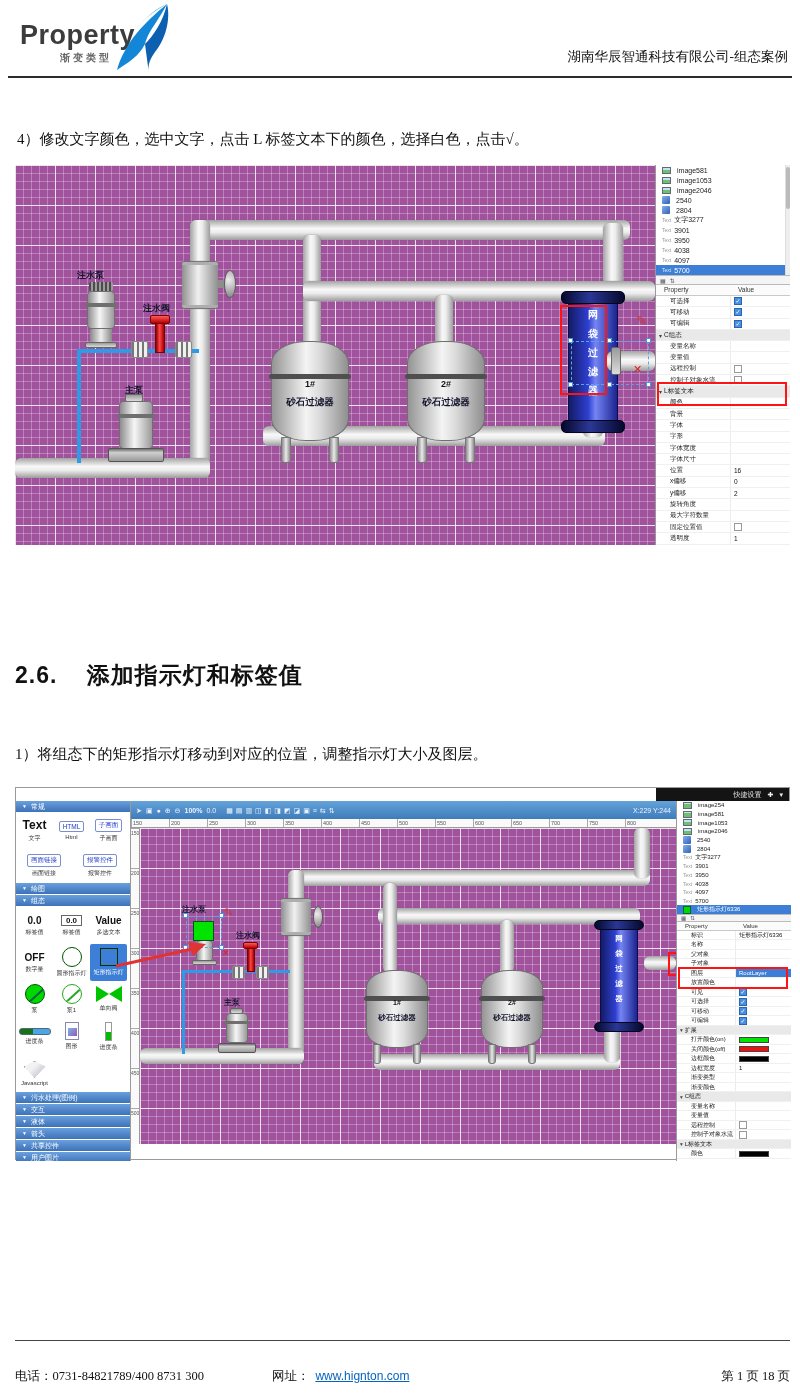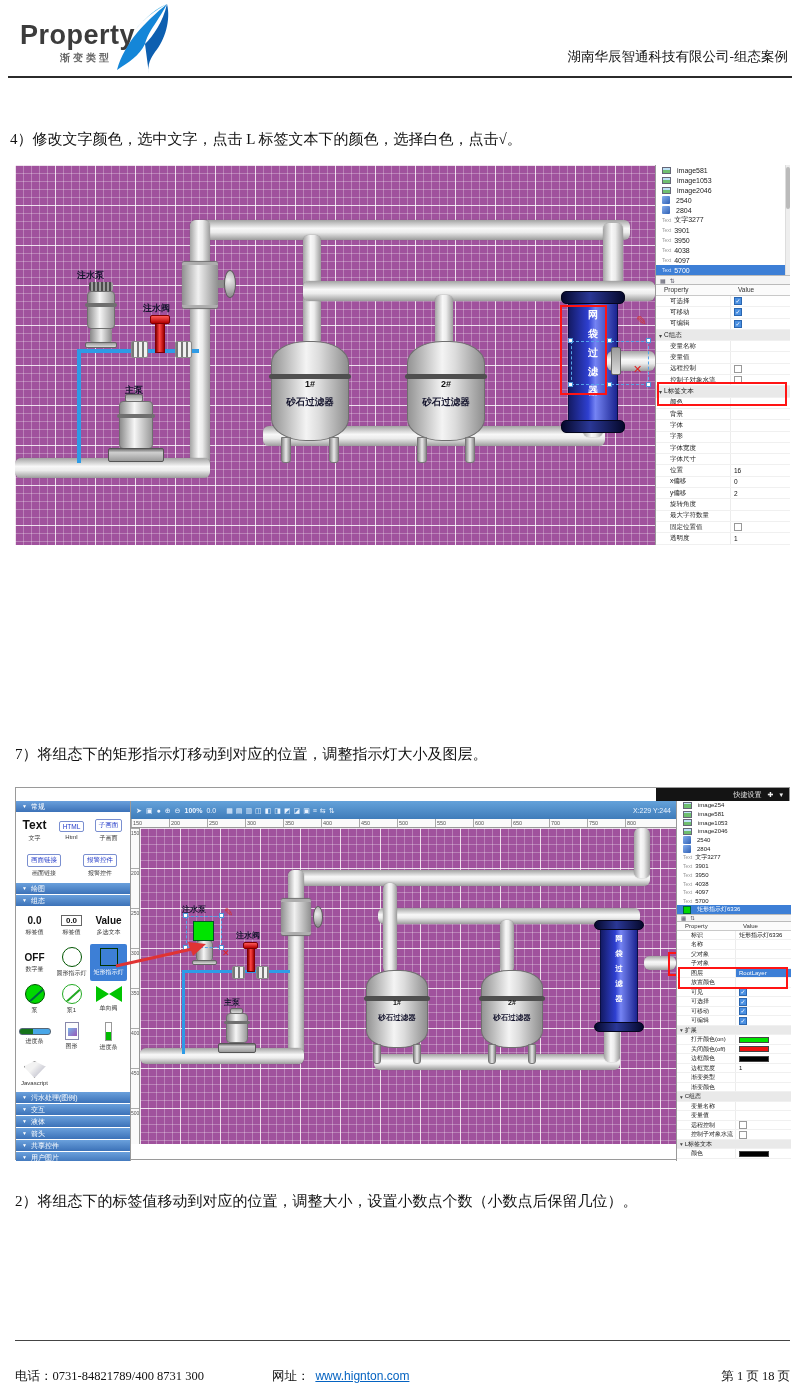--- a/index.html
+++ b/index.html
@@ -143,21 +143,21 @@
     <div class="logo-sub" style="margin-left:40px">渐变类型</div>
   </div>
   <svg class="abs" style="left:105px;top:0" width="75" height="76" viewBox="0 0 75 76">
     <path d="M12,70 C20,42 40,22 62,4 C50,26 44,30 40,44 C34,56 24,62 12,70 Z" fill="#1486d8"></path>
     <path d="M40,44 C48,36 58,22 62,4 C66,20 60,40 50,52 C46,58 42,64 44,74 Z" fill="#0d5fb0"></path>
     <path d="M30,30 C38,20 50,10 62,4 C52,8 42,16 30,30 Z" fill="#35a8e0"></path>
   </svg>
   <div class="abs doc-tag" style="right:12px;top:48px">湖南华辰智通科技有限公司-组态案例</div>
   <div class="abs hr-dark" style="left:8px;right:8px;top:76px;height:2px"></div>
 
-  <div class="abs para" style="left:10px;top:128px;width:778px">4）修改文字颜色，选中文字，点击 L 标签文本下的颜色，选择白色，点击√。</div>
+  <div class="abs para" style="left:17px;top:128px;width:778px">4）修改文字颜色，选中文字，点击 L 标签文本下的颜色，选择白色，点击√。</div>
 
   <div class="abs" style="left:15px;top:165px;width:775px;height:380px">
 
     <div class="scada" style="left:0;top:0;width:640px;height:380px">
 
       <div class="ph" style="left:175px;top:55px;width:440px;height:20px"></div>
       <div class="pv" style="left:588px;top:58px;width:20px;height:72px"></div>
       <div class="pv" style="left:175px;top:55px;width:20px;height:252px"></div>
       <div class="pv" style="left:288px;top:70px;width:18px;height:110px"></div>
       <div class="ph" style="left:288px;top:116px;width:352px;height:20px"></div>
@@ -492,22 +492,26 @@
             </span>
           </div>
         </div>
       <div class="redbox" style="left:1px;top:217px;width:130px;height:24px"></div>
       <div class="vscroll" style="right:0;top:0;height:110px">
         <div class="vthumb" style="top:2px;height:42px"></div>
       </div>
     </div>
   </div>
 
-
-  <div class="abs para" style="left:15px;top:743px;width:778px">7）将组态下的矩形指示灯移动到对应的位置，调整指示灯大小及图层。</div>
+  <div class="abs h2" style="left:15px;top:660px">
+    <span>2.6.</span>
+    <span style="margin-left:22px">添加指示灯和标签值</span>
+  </div>
+
+  <div class="abs para" style="left:15px;top:743px;width:778px">1）将组态下的矩形指示灯移动到对应的位置，调整指示灯大小及图层。</div>
 
   <div class="abs shot2" style="left:15px;top:787px;width:775px;height:373px">
 
     <div class="qstrip" style="left:640px;right:0">
       <span>快捷设置</span>
       <span>✚</span>
       <span>▾</span>
     </div>
 
     <div class="toolbox" style="left:0;top:13px;width:115px;height:360px">
@@ -1074,21 +1078,20 @@
               <span class="pv-text"></span>
 
               <span class="pv-swatch" style="background: rgb(0, 0, 0);"></span>
             </span>
           </div>
         </div>
       <div class="redbox" style="left:1px;top:166px;width:110px;height:22px"></div>
     </div>
   </div>
 
-  <div class="abs para" style="left:15px;top:1190px;width:778px">2）将组态下的标签值移动到对应的位置，调整大小，设置小数点个数（小数点后保留几位）。</div>
 
   <div class="abs" style="left:15px;right:10px;top:1340px;height:1px;background:#444"></div>
   <div class="abs foot" style="left:15px;top:1368px;display:flex;gap:6px;align-items:baseline">
     <span>电话：0731-84821789/400 8731 300</span>
     <span style="width:56px"></span>
     <span>网址：</span>
     <span class="weblink">www.hignton.com</span>
   </div>
   <div class="abs foot" style="right:10px;top:1368px">第 1 页 18 页</div>
 

